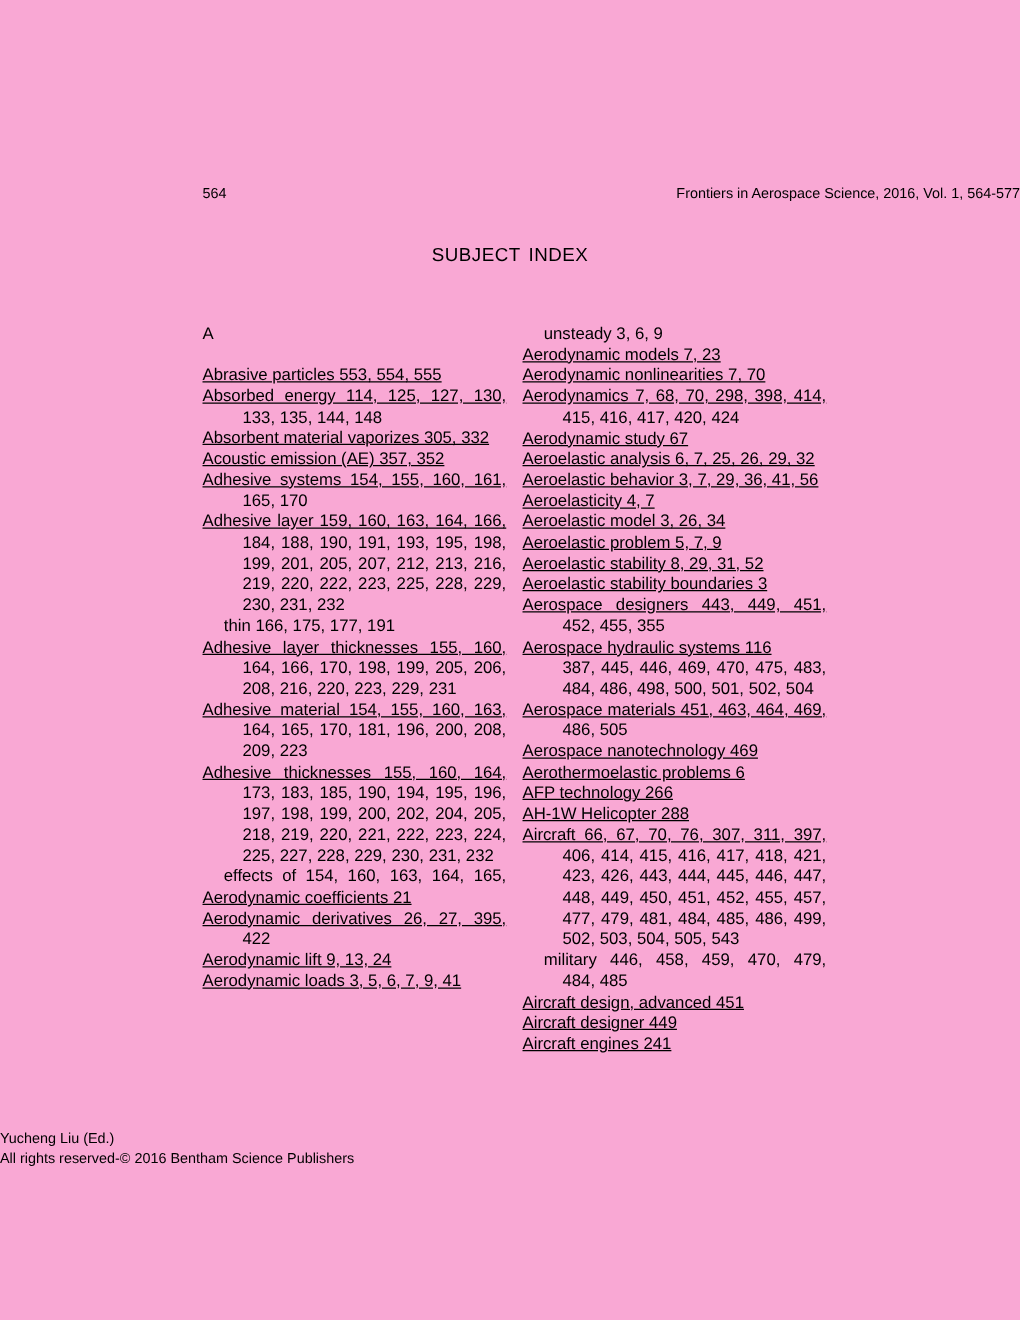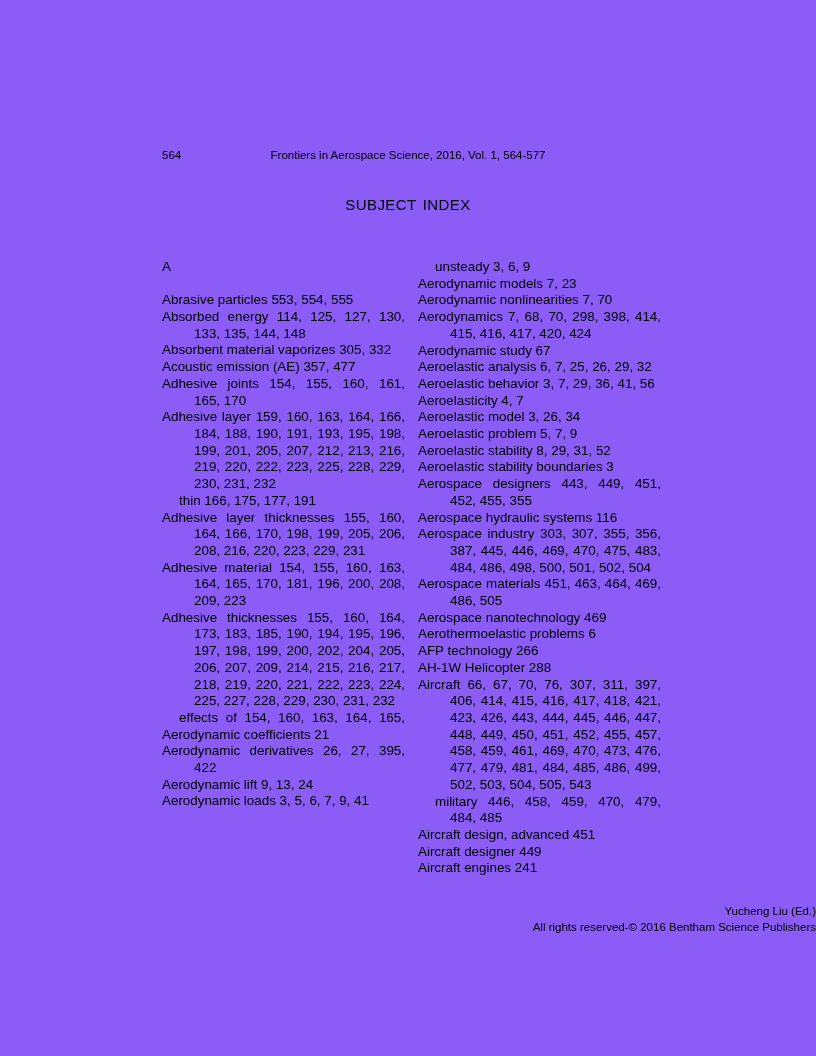--- a/index.html
+++ b/index.html
@@ -4,21 +4,21 @@
 <style>
   html, body {
     margin: 0;
     padding: 0;
     background: #ffffff;
   }
   .page {
     position: relative;
     width: 816px;
     height: 1056px;
-    background: #8b5cf6;
+    background: #f9a8d4;
     overflow: hidden;
     font-family: "Liberation Sans", "DejaVu Sans", sans-serif;
     color: #000000;
   }
   
   .running-head {
     position: absolute;
     top: 148px;
     left: 0;
     width: 816px;
@@ -28,21 +28,21 @@
   }
   .page-num {
     position: absolute;
     left: 162px;
     top: 0;
   }
   .running-title {
     position: absolute;
     left: 0;
     width: 100%;
-    text-align: center;
+    text-align: right;
     top: 0;
   }
   
   .title {
     position: absolute;
     top: 196px;
     left: 0;
     width: 816px;
     margin: 0;
     text-align: center;
@@ -76,30 +76,30 @@
   .entry { margin: 0; }
   .line {
     text-align: left;
     white-space: normal;
   }
   .line.just {
     text-align: justify;
     text-align-last: justify;
     text-justify: inter-word;
   }
-  .entry.main .line.first { padding-left: 0; }
+  .entry.main .line.first { padding-left: 0; text-decoration: underline; }
   .entry.sub  .line.first { padding-left: 17px; }
   .entry .line.cont { padding-left: 32px; }
   
   .footer {
     position: absolute;
     top: 904px;
     left: 0;
     width: 816px;
-    text-align: right;
+    text-align: left;
     font-size: 11.5px;
     line-height: 15.5px;
   }
 </style>
 </head>
 <body>
 
 <div class="page">
 
   <div class="running-head">
@@ -117,24 +117,24 @@
           <div class="line first">Abrasive particles 553, 554, 555</div>
         </div>
         <div class="entry main">
           <div class="line first just">Absorbed energy 114, 125, 127, 130,</div>
           <div class="line cont">133, 135, 144, 148</div>
         </div>
         <div class="entry main">
           <div class="line first">Absorbent material vaporizes 305, 332</div>
         </div>
         <div class="entry main">
-          <div class="line first">Acoustic emission (AE) 357, 477</div>
-        </div>
-        <div class="entry main">
-          <div class="line first just">Adhesive joints 154, 155, 160, 161,</div>
+          <div class="line first">Acoustic emission (AE) 357, 352</div>
+        </div>
+        <div class="entry main">
+          <div class="line first just">Adhesive systems 154, 155, 160, 161,</div>
           <div class="line cont">165, 170</div>
         </div>
         <div class="entry main">
           <div class="line first just">Adhesive layer 159, 160, 163, 164, 166,</div>
           <div class="line cont just">184, 188, 190, 191, 193, 195, 198,</div>
           <div class="line cont just">199, 201, 205, 207, 212, 213, 216,</div>
           <div class="line cont just">219, 220, 222, 223, 225, 228, 229,</div>
           <div class="line cont">230, 231, 232</div>
         </div>
         <div class="entry sub">
@@ -147,21 +147,20 @@
         </div>
         <div class="entry main">
           <div class="line first just">Adhesive material 154, 155, 160, 163,</div>
           <div class="line cont just">164, 165, 170, 181, 196, 200, 208,</div>
           <div class="line cont">209, 223</div>
         </div>
         <div class="entry main">
           <div class="line first just">Adhesive thicknesses 155, 160, 164,</div>
           <div class="line cont just">173, 183, 185, 190, 194, 195, 196,</div>
           <div class="line cont just">197, 198, 199, 200, 202, 204, 205,</div>
-          <div class="line cont just">206, 207, 209, 214, 215, 216, 217,</div>
           <div class="line cont just">218, 219, 220, 221, 222, 223, 224,</div>
           <div class="line cont">225, 227, 228, 229, 230, 231, 232</div>
         </div>
         <div class="entry sub">
           <div class="line first just">effects of 154, 160, 163, 164, 165,</div>
         </div>
         <div class="entry main">
           <div class="line first">Aerodynamic coefficients 21</div>
         </div>
         <div class="entry main">
@@ -214,21 +213,20 @@
           <div class="line first">Aeroelastic stability boundaries 3</div>
         </div>
         <div class="entry main">
           <div class="line first just">Aerospace designers 443, 449, 451,</div>
           <div class="line cont">452, 455, 355</div>
         </div>
         <div class="entry main">
           <div class="line first">Aerospace hydraulic systems 116</div>
         </div>
         <div class="entry main">
-          <div class="line first just">Aerospace industry 303, 307, 355, 356,</div>
           <div class="line cont just">387, 445, 446, 469, 470, 475, 483,</div>
           <div class="line cont">484, 486, 498, 500, 501, 502, 504</div>
         </div>
         <div class="entry main">
           <div class="line first just">Aerospace materials 451, 463, 464, 469,</div>
           <div class="line cont">486, 505</div>
         </div>
         <div class="entry main">
           <div class="line first">Aerospace nanotechnology 469</div>
         </div>
@@ -239,21 +237,20 @@
           <div class="line first">AFP technology 266</div>
         </div>
         <div class="entry main">
           <div class="line first">AH-1W Helicopter 288</div>
         </div>
         <div class="entry main">
           <div class="line first just">Aircraft 66, 67, 70, 76, 307, 311, 397,</div>
           <div class="line cont just">406, 414, 415, 416, 417, 418, 421,</div>
           <div class="line cont just">423, 426, 443, 444, 445, 446, 447,</div>
           <div class="line cont just">448, 449, 450, 451, 452, 455, 457,</div>
-          <div class="line cont just">458, 459, 461, 469, 470, 473, 476,</div>
           <div class="line cont just">477, 479, 481, 484, 485, 486, 499,</div>
           <div class="line cont">502, 503, 504, 505, 543</div>
         </div>
         <div class="entry sub">
           <div class="line first just">military 446, 458, 459, 470, 479,</div>
           <div class="line cont">484, 485</div>
         </div>
         <div class="entry main">
           <div class="line first">Aircraft design, advanced 451</div>
         </div>

